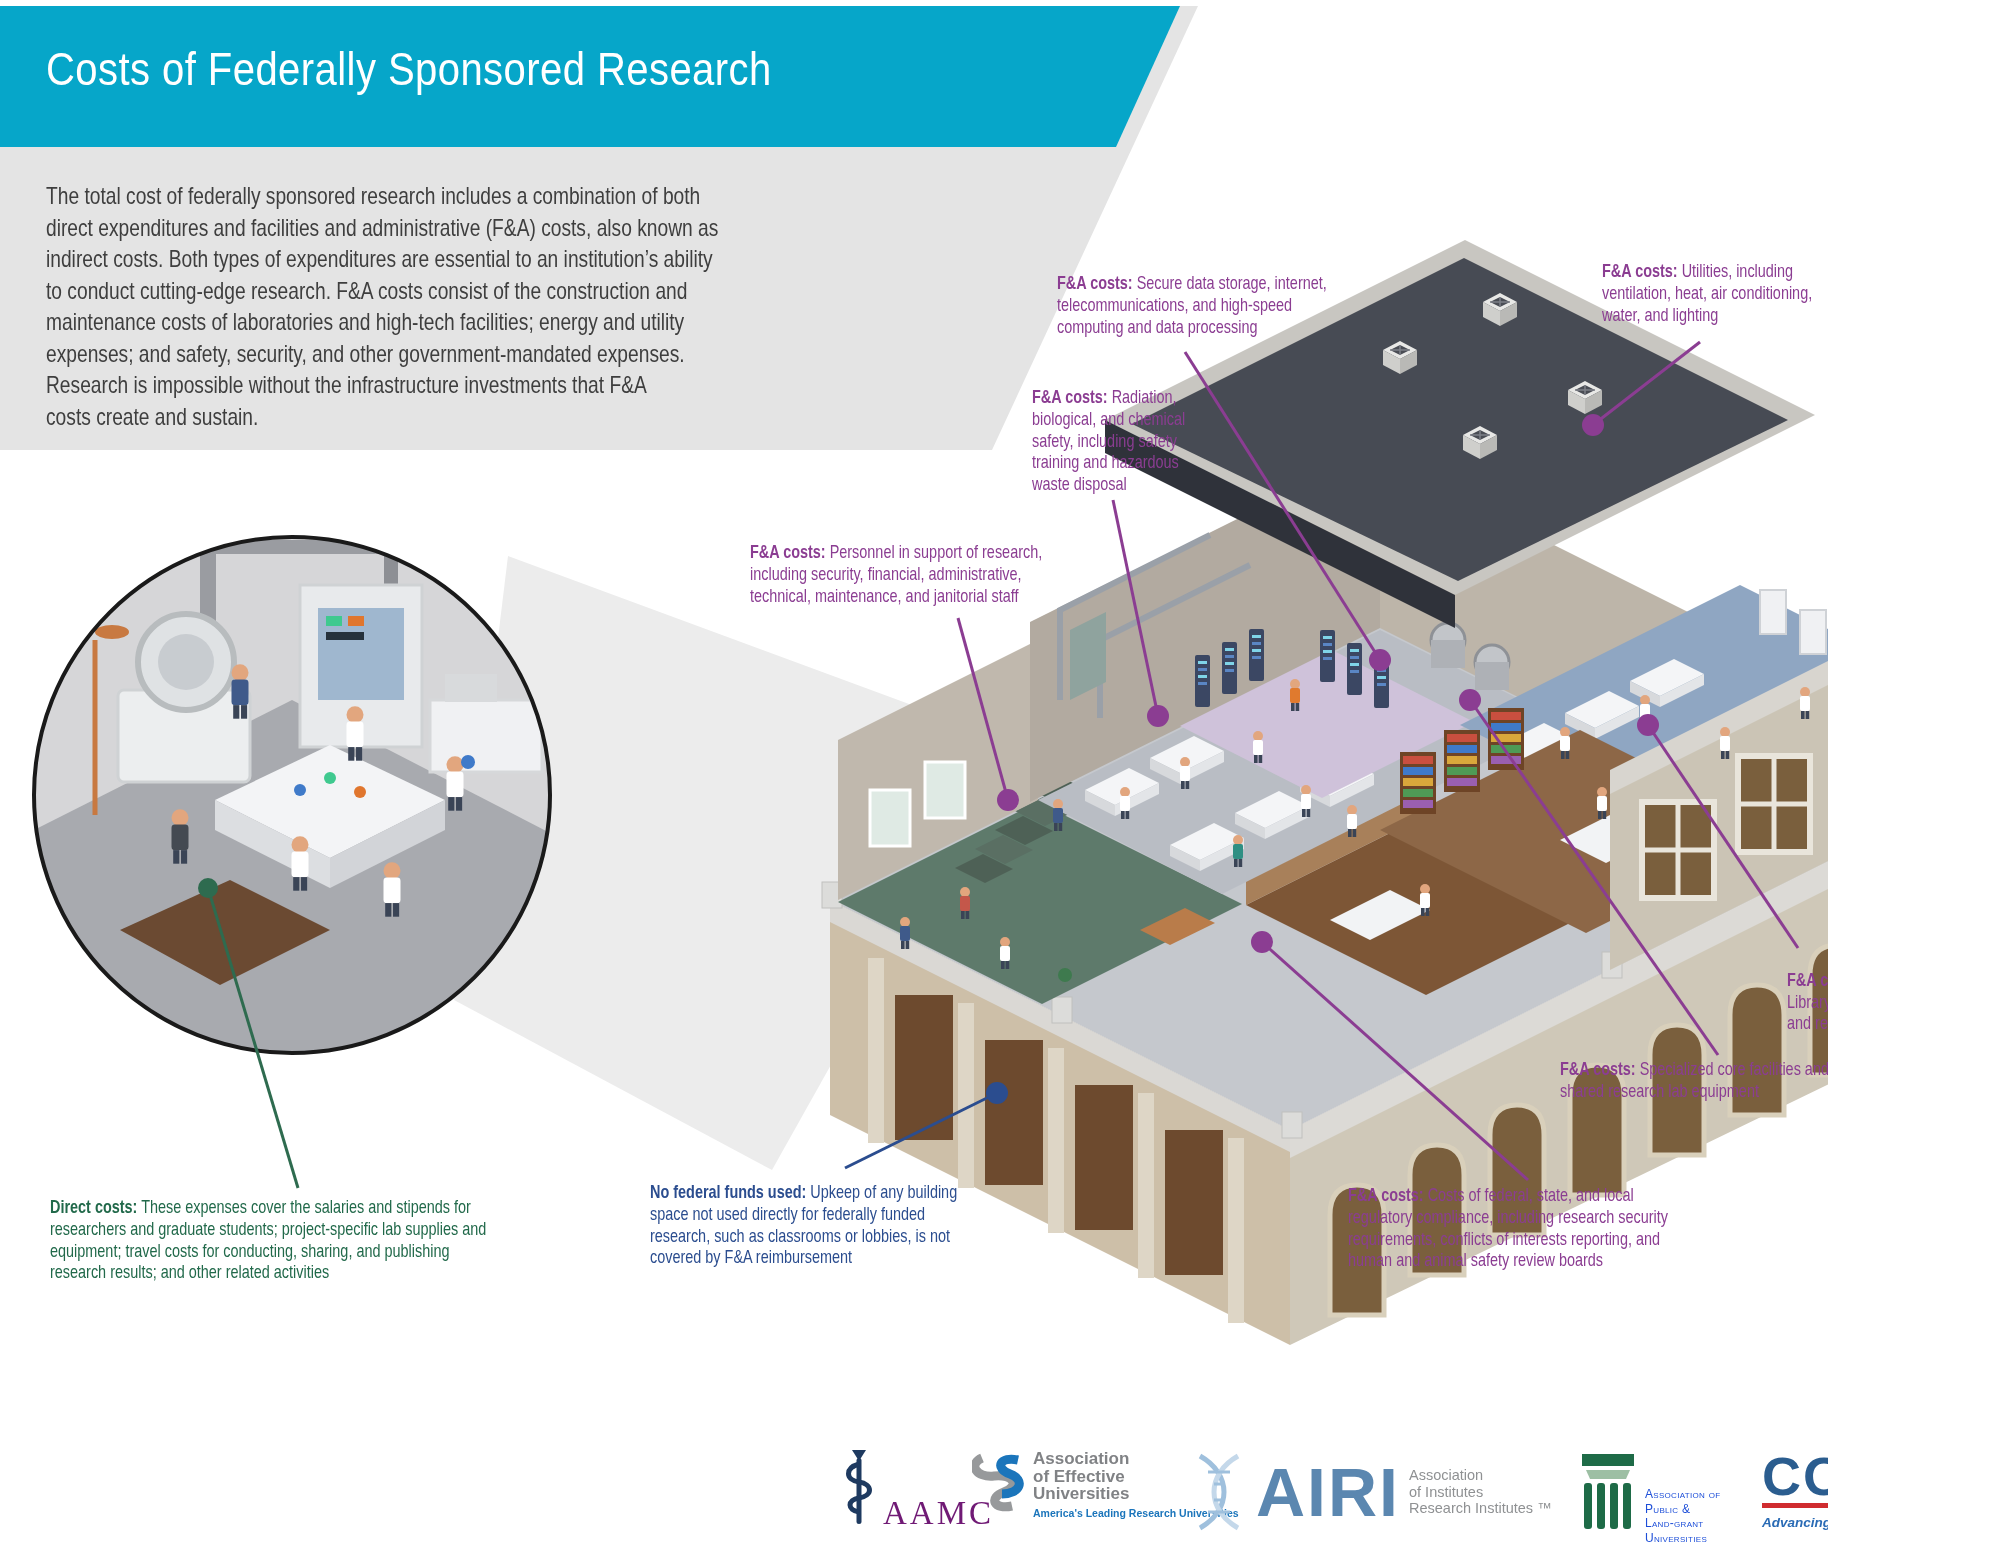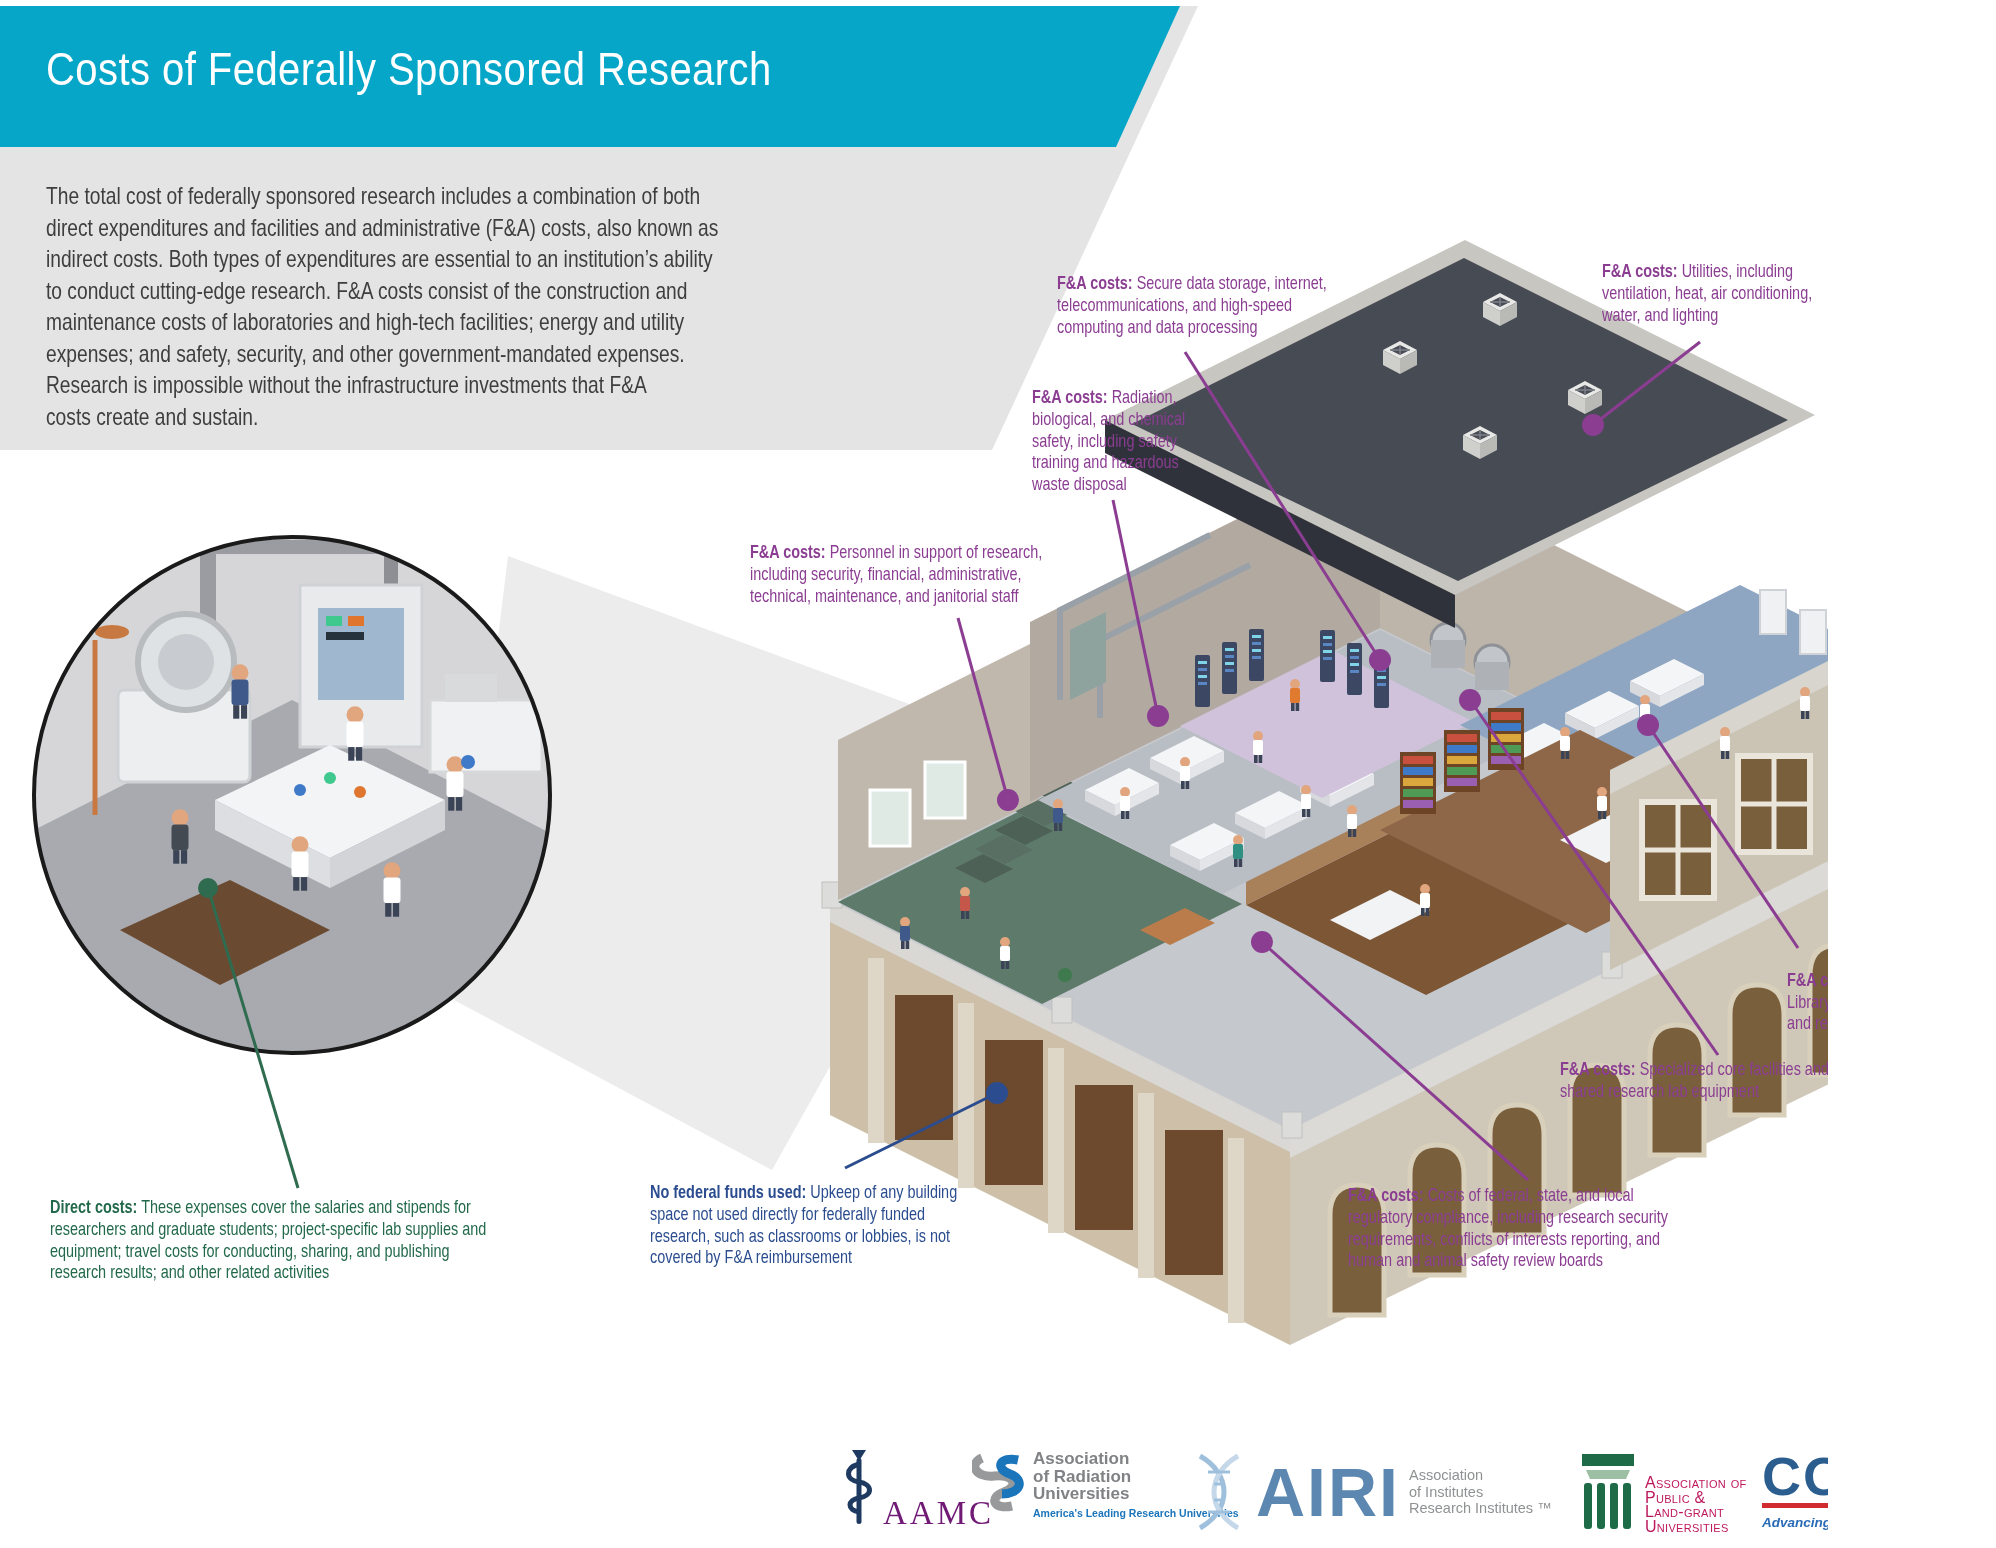--- a/index.html
+++ b/index.html
@@ -40,21 +40,21 @@
       margin-left:3px;line-height:30px}
   .logo-aau{left:972px;top:1450px;display:flex}
   .aau-col{margin-left:7px}
   .aau-lines div{font-weight:700;color:#808285;font-size:17px;line-height:17.5px;white-space:nowrap}
   .aau-tag{color:#1b75bb;font-size:10.5px;font-weight:700;margin-top:4px;white-space:nowrap}
   .logo-airi{left:1186px;top:1452px;display:flex;align-items:center}
   .airi-word{color:#5b87b0;font-weight:700;font-size:68px;letter-spacing:2px;line-height:56px;margin-left:4px}
   .airi-lines{color:#8f9193;font-size:14.5px;line-height:16.5px;margin-left:9px}
   .airi-lines div{white-space:nowrap}
   .logo-aplu{left:1582px;top:1448px;display:flex}
-  .aplu-lines{color:#be185d;font-size:16px;line-height:14.5px;margin-left:9px;margin-top:28px;
+  .aplu-lines{color:#1d4ed8;font-size:12px;line-height:14.5px;margin-left:9px;margin-top:39px;
       font-variant:small-caps;letter-spacing:.3px}
   .aplu-lines div{white-space:nowrap}
   .logo-cogr{left:1762px;top:1452px}
   .cogr-word{color:#2b5d8f;font-weight:800;font-size:54px;line-height:48px;letter-spacing:2px}
   .cogr-bar{height:5px;background:#d02c2f;width:196px;margin-top:3px}
   .cogr-tag{color:#2a6bb5;font-weight:700;font-style:italic;font-size:13.5px;margin-top:7px;white-space:nowrap}
 </style>
 </head>
 <body>
 
@@ -414,21 +414,21 @@
   </div>
 
   <div class="logo logo-aau">
     <svg width="54" height="62" viewBox="0 0 54 62">
       <path d="M10,8 C-4,14 4,28 22,26 C42,24 48,36 32,42 C16,48 22,60 40,56" fill="none" stroke="#97999b" stroke-width="9"></path>
       <path d="M46,10 C28,6 22,18 38,24 C54,30 48,44 30,44" fill="none" stroke="#1b75bb" stroke-width="9"></path>
     </svg>
     <div class="aau-col">
       <div class="aau-lines">
         <div>Association</div>
-        <div>of Radiation</div>
+        <div>of Effective</div>
         <div>Universities</div>
       </div>
       <div class="aau-tag">America's Leading Research Universities</div>
     </div>
   </div>
 
   <div class="logo logo-airi">
     <svg width="66" height="80" viewBox="0 0 66 80">
       <path d="M14,4 C46,22 46,58 14,76" fill="none" stroke="#9fc0dd" stroke-width="5"></path>
       <path d="M52,4 C20,22 20,58 52,76" fill="none" stroke="#c4d8ea" stroke-width="5"></path>

